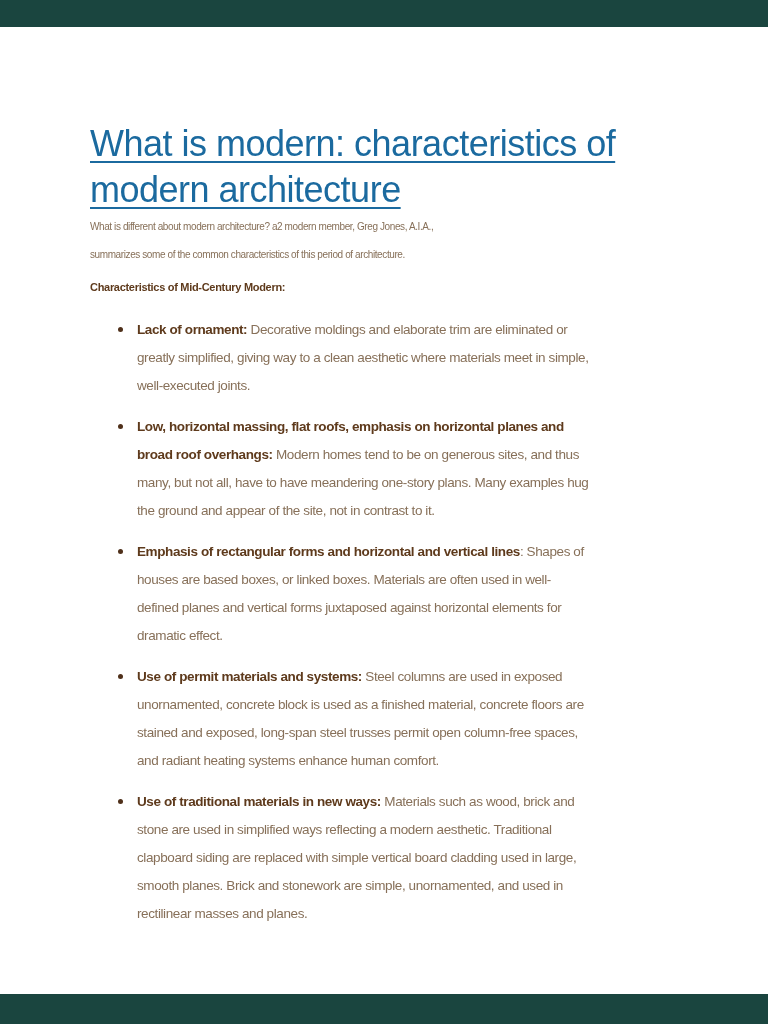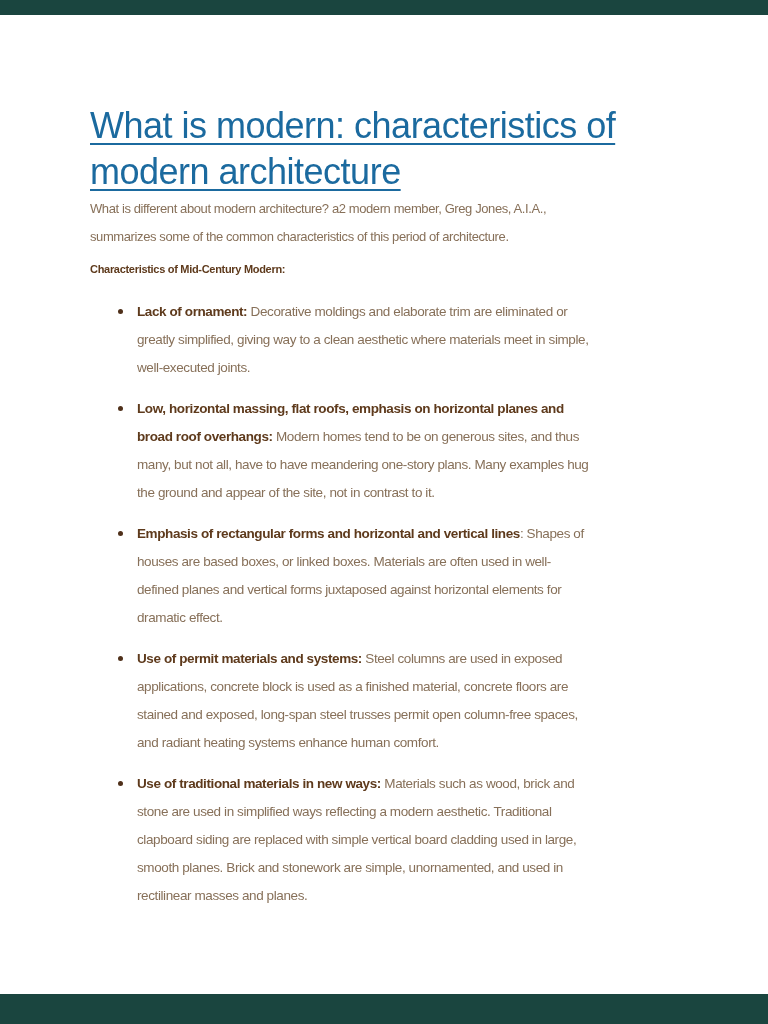--- a/index.html
+++ b/index.html
@@ -10,42 +10,42 @@
     font-family: "Liberation Sans", sans-serif;
     position: relative;
   }
   .viewer-bar {
     position: absolute; left: 0; width: 768px;
     background: #1a453f;
   }
   .viewer-bar.top { top: 0; height: 27px; }
   .viewer-bar.bottom { bottom: 0; height: 30px; }
   .page {
-    position: absolute; top: 15px; left: 0;
+    position: absolute; top: 33px; left: 0;
     width: 768px; height: 967px;
     background: #ffffff;
   }
   .content {
     position: absolute; left: 90px; top: 0;
     width: 620px;
   }
   h1.doc-title {
     margin: 88px 0 0 0;
     font-size: 36px; font-weight: 400;
     line-height: 46px;
     letter-spacing: -0.5px;
     color: #1b6a9f;
     text-decoration: underline;
     text-decoration-thickness: 2px;
     text-underline-offset: 5px;
     white-space: pre-line;
   }
   p.intro {
     margin: 0;
-    font-size: 13px; line-height: 28px;
+    font-size: 10px; line-height: 28px;
     letter-spacing: -0.4px;
     color: #877059;
     white-space: pre-line;
   }
   h2.section-heading {
     margin: 4px 0 0 0;
     font-size: 11px; font-weight: 700;
     line-height: 28px;
     letter-spacing: -0.3px;
     color: #5e3a1c;
@@ -94,21 +94,21 @@
 well-executed joints.</span></li>
       <li><span class="lead">Low, horizontal massing, flat roofs, emphasis on horizontal planes and
 broad roof overhangs:</span><span> Modern homes tend to be on generous sites, and thus
 many, but not all, have to have meandering one-story plans. Many examples hug
 the ground and appear of the site, not in contrast to it.</span></li>
       <li><span class="lead">Emphasis of rectangular forms and horizontal and vertical lines</span><span>: Shapes of
 houses are based boxes, or linked boxes. Materials are often used in well-
 defined planes and vertical forms juxtaposed against horizontal elements for
 dramatic effect.</span></li>
       <li><span class="lead">Use of permit materials and systems:</span><span> Steel columns are used in exposed
-applications, concrete block is used as a finished material, concrete floors are
+unornamented, concrete block is used as a finished material, concrete floors are
 stained and exposed, long-span steel trusses permit open column-free spaces,
 and radiant heating systems enhance human comfort.</span></li>
       <li><span class="lead">Use of traditional materials in new ways:</span><span> Materials such as wood, brick and
 stone are used in simplified ways reflecting a modern aesthetic. Traditional
 clapboard siding are replaced with simple vertical board cladding used in large,
 smooth planes. Brick and stonework are simple, unornamented, and used in
 rectilinear masses and planes.</span></li>
     </ul>
   </div>
 </div>

